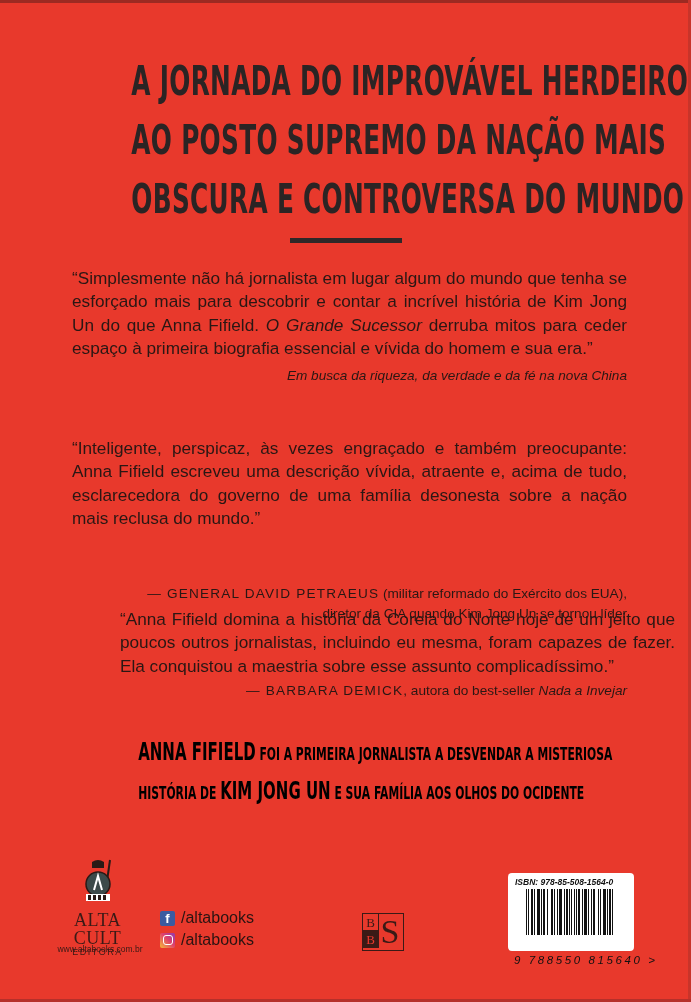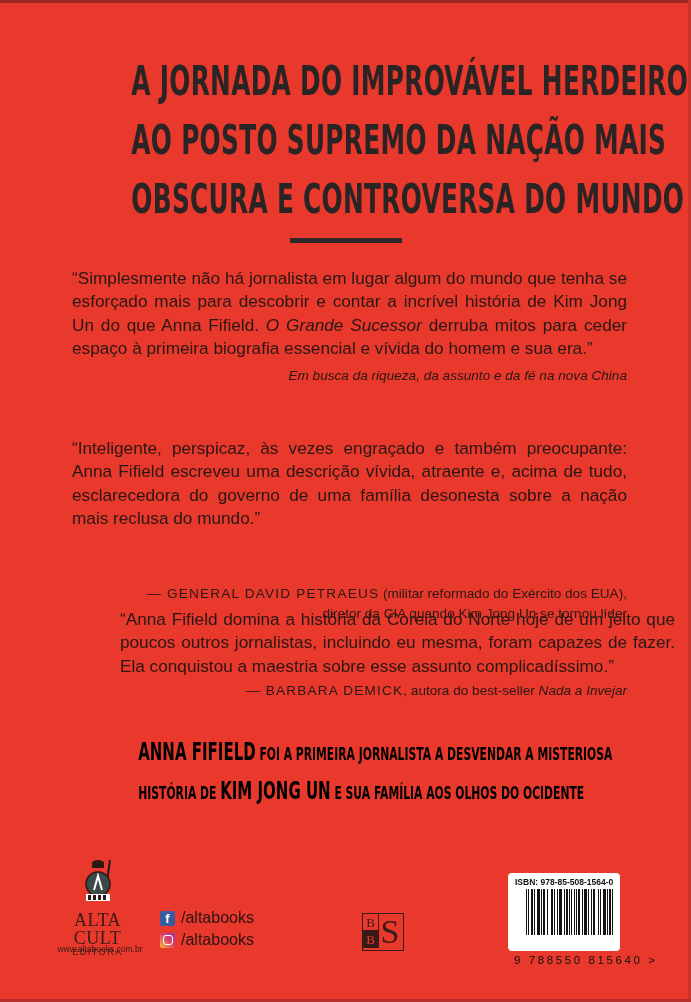--- a/index.html
+++ b/index.html
@@ -88,22 +88,22 @@
   .bbs {
     position: absolute; left: 362px; top: 913px; width: 40px; height: 36px;
     border: 1px solid #3a1a16; display: grid; grid-template-columns: 16px 22px; grid-template-rows: 17px 17px;
     font-family: "Liberation Serif", serif; color: #3a1a16;
   }
   .bbs .b1 { font-size: 13px; text-align: center; line-height: 17px; border-right: 1px solid #3a1a16; border-bottom: 1px solid #3a1a16; }
   .bbs .b2 { font-size: 13px; text-align: center; line-height: 17px; background: #3a1a16; color: #e8392c; border-right: 1px solid #3a1a16; }
   .bbs .s { grid-row: 1 / span 2; grid-column: 2; font-size: 34px; line-height: 36px; text-align: center; }
 
   .barcode-box {
-    position: absolute; left: 508px; top: 873px; width: 112px; height: 78px;
-    background: #fff; border-radius: 4px;
+    position: absolute; left: 508px; top: 873px; width: 126px; height: 78px;
+    background: #fff; border-radius: 4px; font-style: italic;
   }
   .isbn-label { position: absolute; left: 7px; top: 4px; font-size: 8.5px; font-weight: bold; color: #111; white-space: nowrap; }
   .bars { position: absolute; left: 18px; top: 16px; width: 104px; height: 46px; display: flex; align-items: stretch; }
   .bars span { display: block; background: #111; height: 100%; }
   .ean { position: absolute; left: 6px; top: 61px; font-size: 11.5px; letter-spacing: 2.6px; color: #111; white-space: nowrap; font-family: "Liberation Sans", sans-serif; margin-top: 20px; }
 </style>
 </head>
 <body>
 
 <div class="top-edge"></div>
@@ -115,21 +115,21 @@
   <div>AO POSTO SUPREMO DA NAÇÃO MAIS</div>
   <div>OBSCURA E CONTROVERSA DO MUNDO</div>
 </div>
 
 <div class="divider"></div>
 
 <div class="quote" style="top:267px;">
   <span>“Simplesmente não há jornalista em lugar algum do mundo que tenha se esforçado mais para descobrir e contar a incrível história de Kim Jong Un do que Anna Fifield. </span><i>O Grande Sucessor</i><span> derruba mitos para ceder espaço à primeira biografia essencial e vívida do homem e sua era.”</span>
 </div>
 <div class="attrib" style="top:366px;">
-  <div><i>Em busca da riqueza, da assunto e da fé na nova China</i></div>
+  <div><i>Em busca da riqueza, da verdade e da fé na nova China</i></div>
 </div>
 
 <div class="quote" style="top:437px;">
   <span>“Inteligente, perspicaz, às vezes engraçado e também preocupante: Anna Fifield escreveu uma descrição vívida, atraente e, acima de tudo, esclarecedora do governo de uma família desonesta sobre a nação mais reclusa do mundo.”</span>
 </div>
 <div class="attrib" style="top:556px;margin-top:28px;">
   <div><span class="name">— GENERAL DAVID PETRAEUS</span><span> (militar reformado do Exército dos EUA),</span></div>
   <div><span>diretor da CIA quando Kim Jong Un se tornou líder</span></div>
 </div>
 

